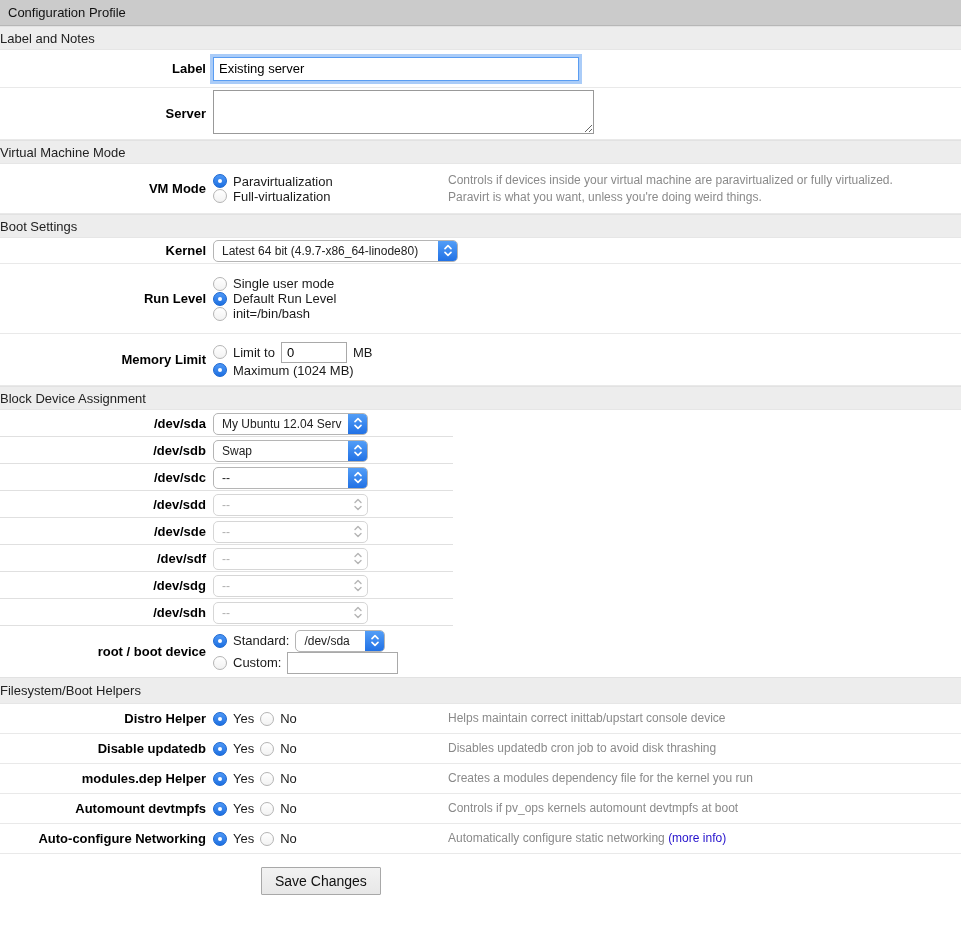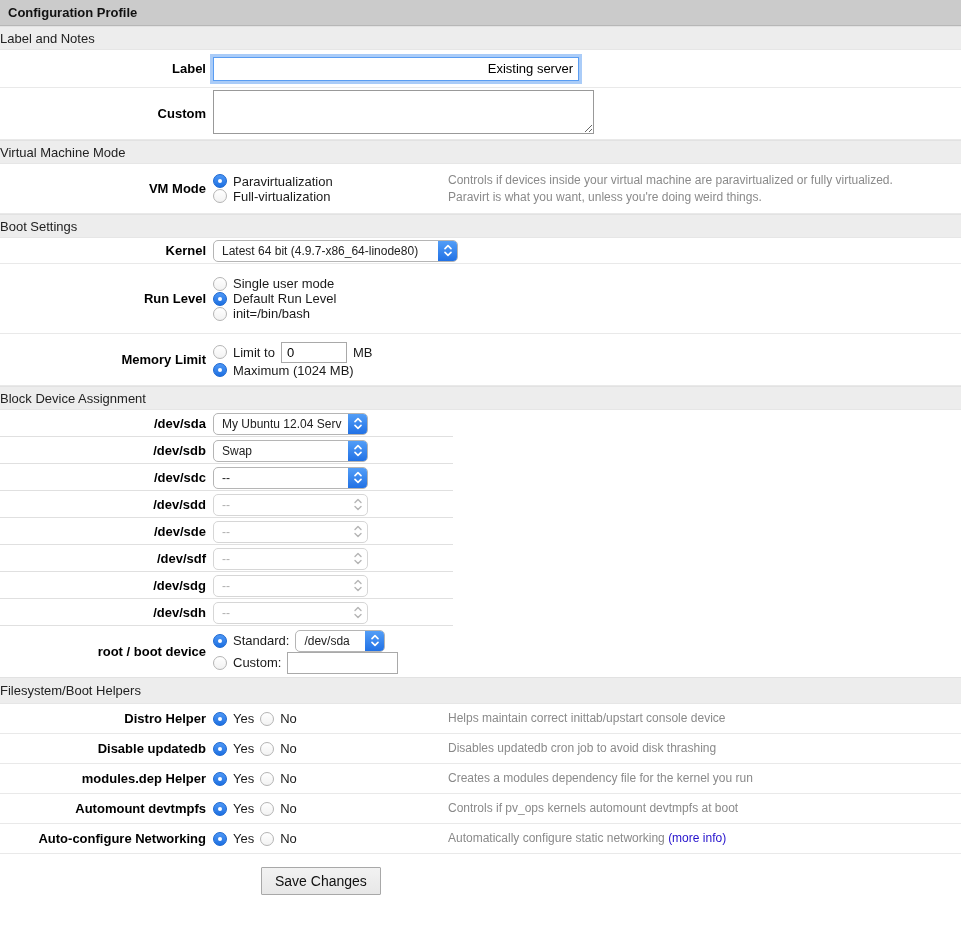--- a/index.html
+++ b/index.html
@@ -8,21 +8,21 @@
     width:961px; height:944px;
     font-family:"Liberation Sans", sans-serif;
     font-size:13px; color:#000;
   }
   .page { width:961px; }
 
   
   .main-header {
     height:26px; background:#cbcbcb; border-bottom:1px solid #b7b7b7;
     display:flex; align-items:center; padding-left:8px;
-    font-weight:bold; font-size:13px; color:#111;
+    font-weight:normal; font-size:13px; color:#111;
   }
   .section-bar {
     height:24px; background:#ededed;
     border-top:1px solid #e2e2e2; border-bottom:1px solid #e6e6e6;
     display:flex; align-items:center; padding-left:0;
     font-size:13px; color:#222;
   }
 
   
   .row { display:flex; align-items:center; border-bottom:1px solid #e9e9e9; background:#fff; }
@@ -40,21 +40,20 @@
   
   .tinput {
     height:24px; border:1px solid #a9a9a9; background:#fff;
     font-family:"Liberation Sans", sans-serif; font-size:13px; color:#000;
     padding:0 5px; border-radius:0;
   }
   .tinput.focused {
     border:1px solid #5a9df2;
     box-shadow:0 0 0 3px rgba(100,162,243,.55);
     outline:none;
-    text-align:right;
   }
   textarea.tinput { height:44px; width:381px; resize:both; padding-top:3px; border-color:#999; }
 
   
   .radio {
     width:14px; height:14px; border-radius:50%; flex-shrink:0;
     border:1px solid #b4b4b4; background:linear-gradient(#fff,#f2f2f2);
     display:inline-block; position:relative;
   }
   .radio.on {
@@ -116,21 +115,21 @@
   <div class="section-bar">Label and Notes</div>
 
   <div class="row r-label">
     <div class="col-label">Label</div>
     <div class="col-control wide">
       <input class="tinput focused" style="width: 366px;" type="text" value="Existing server">
     </div>
   </div>
 
   <div class="row r-notes">
-    <div class="col-label">Custom</div>
+    <div class="col-label">Server</div>
     <div class="col-control wide">
       <textarea class="tinput" value="" style=""></textarea>
     </div>
   </div>
 
   <div class="section-bar">Virtual Machine Mode</div>
 
   <div class="row r-vm">
     <div class="col-label">VM Mode</div>
     <div class="col-control">

